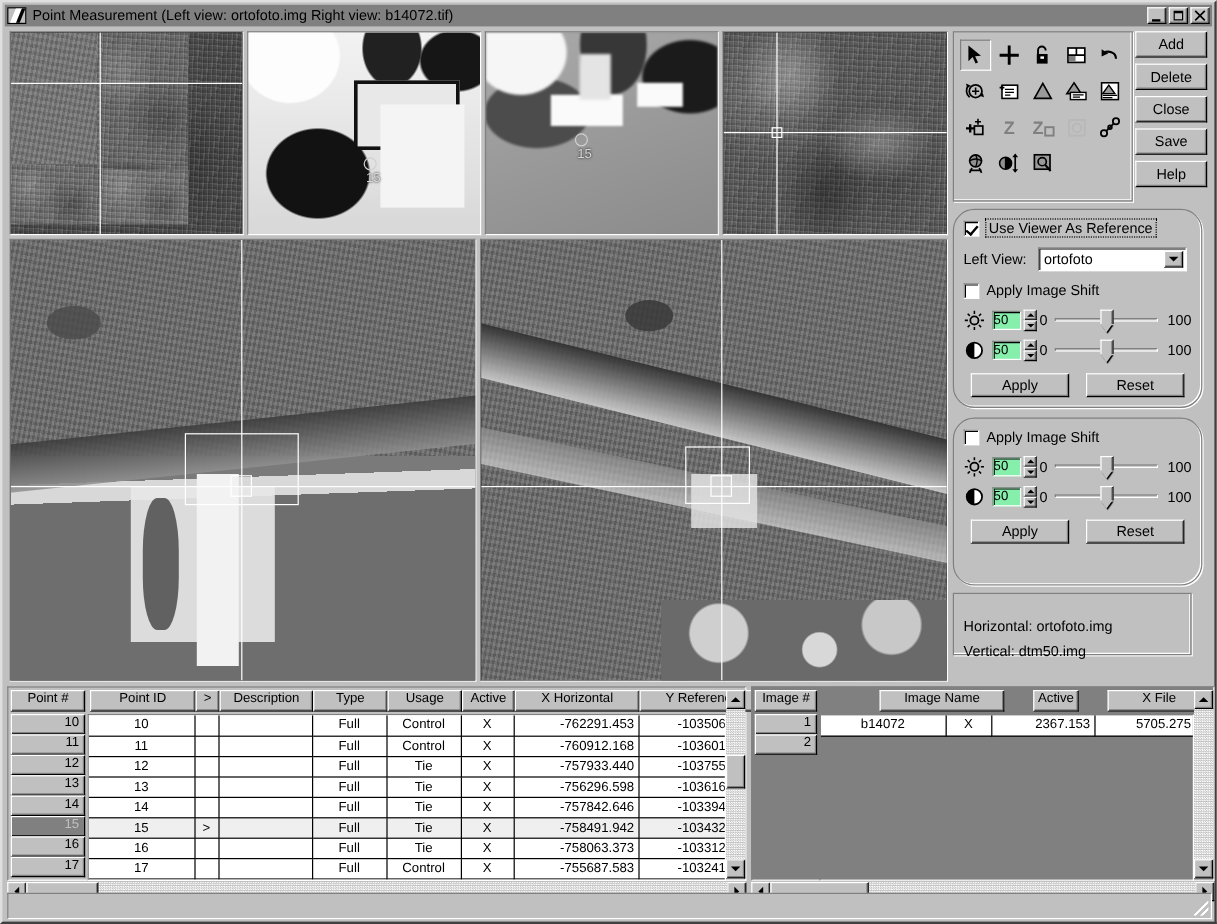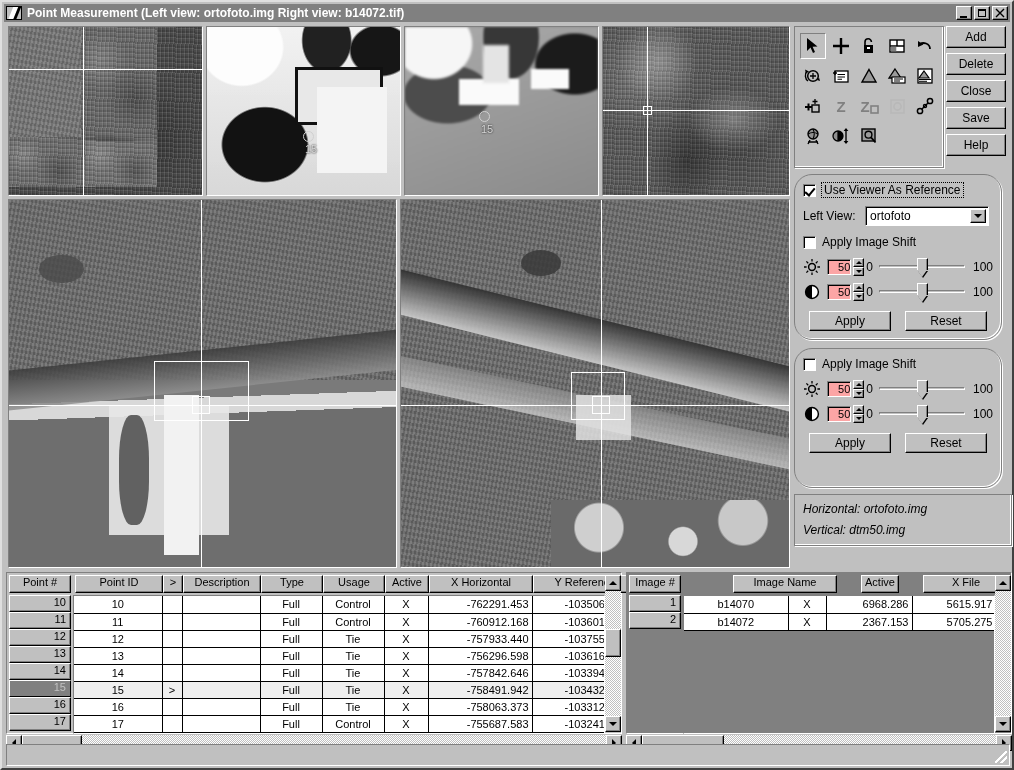--- a/index.html
+++ b/index.html
@@ -67,23 +67,23 @@
   }
   #title-icon::after {
     content: "";
     position: absolute;
     left: 8px; top: -2px;
     width: 3px; height: 20px;
     background: #000;
     transform: skewX(-22deg);
   }
   #title-text {
-    color: #ffffff;
+    color: #000000;
     font-size: 12px;
-    font-weight: bold;
+    font-weight: normal;
     margin-left: 5px;
     white-space: nowrap;
     letter-spacing: 0px;
   }
   .tbtns { margin-left: auto; display: flex; gap: 2px; padding-right: 2px; }
   .tbtn {
     width: 16px; height: 14px;
     background: #c0c0c0;
     border-top: 1px solid #ffffff;
     border-left: 1px solid #ffffff;
@@ -265,28 +265,28 @@
     box-shadow: inset -1px -1px 0 #808080;
     box-sizing: border-box;
     display:flex;align-items:center;justify-content:center;
     cursor:default;
   }
   .tri-d { width:0;height:0;border-left:4px solid transparent;border-right:4px solid transparent;border-top:4px solid #000; }
 
   .sldrow { display:flex; align-items:center; height: 22px; }
   .icon-sun, .icon-contrast { width:18px; height:18px; flex:none; }
   .numfield {
-    width: 30px; height: 16px; background:#fca5a5;
+    width: 30px; height: 16px; background:#86efac;
     border-top: 1px solid #808080;
     border-left: 1px solid #808080;
     border-right: 1px solid #ffffff;
     border-bottom: 1px solid #ffffff;
     box-shadow: inset 1px 1px 0 #000;
     box-sizing:border-box;
-    font-size:11px; text-align:right; line-height:14px;
+    font-size:11px; text-align:left; line-height:14px;
   }
   .spin { width:11px; height:18px; display:flex; flex-direction:column; flex:none; }
   .spb {
     height:9px; background:#c0c0c0;
     border-top: 1px solid #ffffff;
     border-left: 1px solid #ffffff;
     border-right: 1px solid #000000;
     border-bottom: 1px solid #000000;
     box-shadow: inset -1px -1px 0 #808080;
     box-sizing:border-box;
@@ -319,27 +319,26 @@
   .thumb .tip {
     width:0;height:0;margin-left:0;
     border-left:5.5px solid transparent;border-right:5.5px solid transparent;
     border-top:7px solid #c0c0c0;
     filter: drop-shadow(1px 1px 0 #000);
   }
   .lim { font-size:12px; }
 
   .infobox {
     position:absolute; left:0;
-    width:218px;
+    width:199px;
     background:#c0c0c0;
     box-sizing:border-box;
     border: 1px solid #808080;
     box-shadow: inset -1px -1px 0 #ffffff, 1px 1px 0 #ffffff;
-    padding: 7px 8px;
-    font-style: italic;
+    padding: 20px 8px;
   }
   .infobox div { font-size:12px; margin-bottom: 7px; }
   .infobox div:last-child { margin-bottom: 0; }
 
   
   #bottom {
     position: absolute; left: 4px; top: 570px;
     width: 1006px; height: 196px;
   }
   .tablebox {
@@ -1060,26 +1059,20 @@
       <div class="thin-in" style="position:absolute;left:56px;top:22px;width:310px;height:137px;overflow:hidden;background:#808080;">
         <table style="table-layout:fixed;width:312px;">
           <colgroup>
               <col style="width:104px">
               <col style="width:38px">
               <col style="width:86px">
               <col style="width:84px">
             </colgroup>
           <tbody>
             <tr>
-              <td class="dcell c">b14070</td>
-              <td class="dcell c">X</td>
-              <td class="dcell r">6968.286</td>
-              <td class="dcell r">5615.917</td>
-            </tr>
-            <tr>
               <td class="dcell c">b14072</td>
               <td class="dcell c">X</td>
               <td class="dcell r">2367.153</td>
               <td class="dcell r">5705.275</td>
             </tr>
           </tbody>
         </table>
       </div>
 
       <div class="sb-v" style="left:368px;top:2px;height:157px;">

